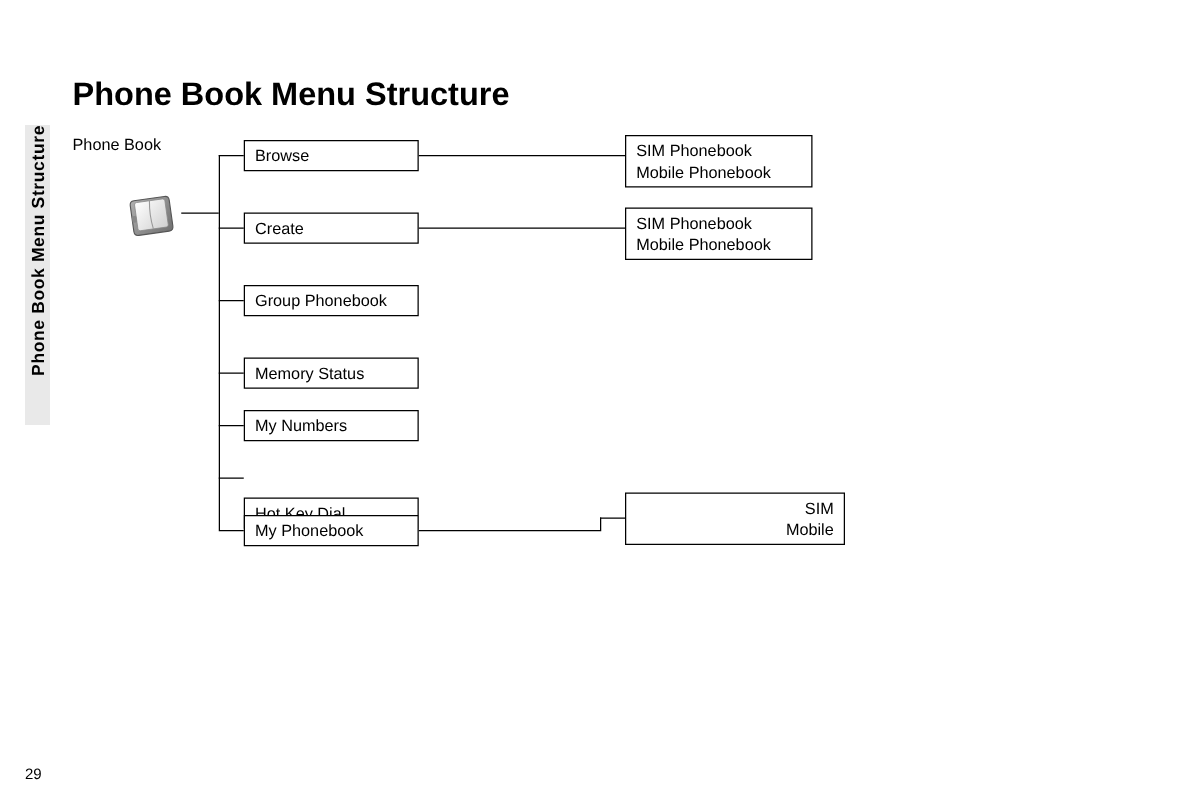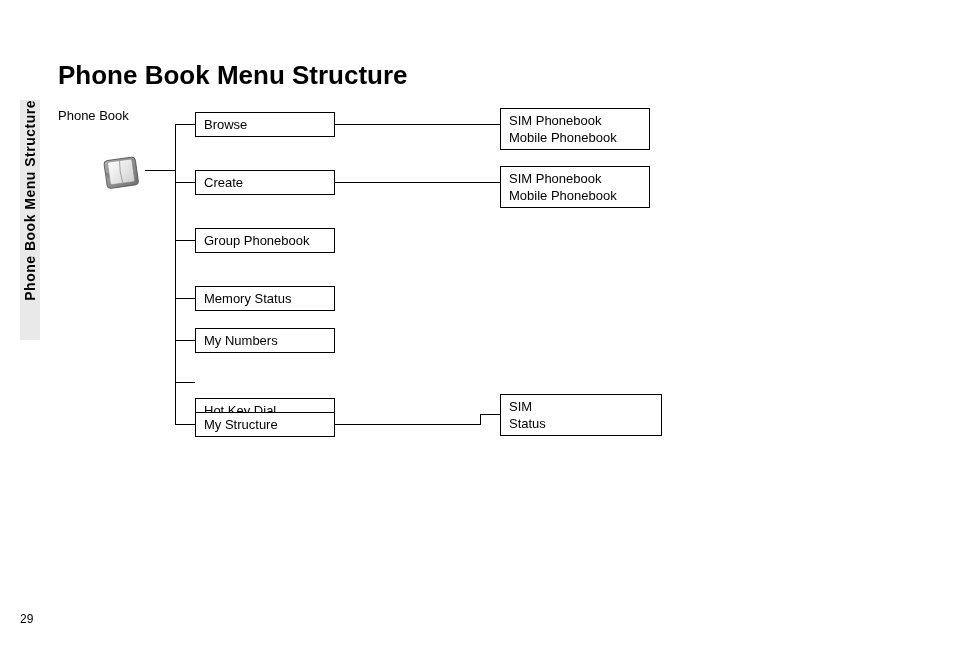--- a/index.html
+++ b/index.html
@@ -116,34 +116,34 @@
 <div class="box" style="left:195px; top:286px; width:140px;">
   <span>Memory Status</span>
 </div>
 <div class="box" style="left:195px; top:328px; width:140px;">
   <span>My Numbers</span>
 </div>
 <div class="box" style="left:195px; top:382px; width:140px;margin-top:16px;">
   <span>Hot Key Dial</span>
 </div>
 <div class="box" style="left:195px; top:412px; width:140px;">
-  <span>My Structure</span>
+  <span>My Phonebook</span>
 </div>
 
 <div class="box" style="left:500px; top:108px; width:150px;">
   <div>SIM Phonebook</div>
   <div>Mobile Phonebook</div>
 </div>
 <div class="box" style="left:500px; top:166px; width:150px;">
   <div>SIM Phonebook</div>
   <div>Mobile Phonebook</div>
 </div>
-<div class="box" style="left:500px; top:394px; width:162px;">
+<div class="box" style="left:500px; top:394px; width:176px;text-align:right;">
   <div>SIM</div>
-  <div>Status</div>
+  <div>Mobile</div>
 </div>
 
 <div class="connector" style="left:145px; top:170px; width:30px; height:1px;"></div>
 
 <div class="connector" style="left:175px; top:124px; width:1px; height:300px;"></div>
 
 <div class="connector" style="left:175px; top:124px; width:20px; height:1px;"></div>
 <div class="connector" style="left:175px; top:182px; width:20px; height:1px;"></div>
 <div class="connector" style="left:175px; top:240px; width:20px; height:1px;"></div>
 <div class="connector" style="left:175px; top:298px; width:20px; height:1px;"></div>

